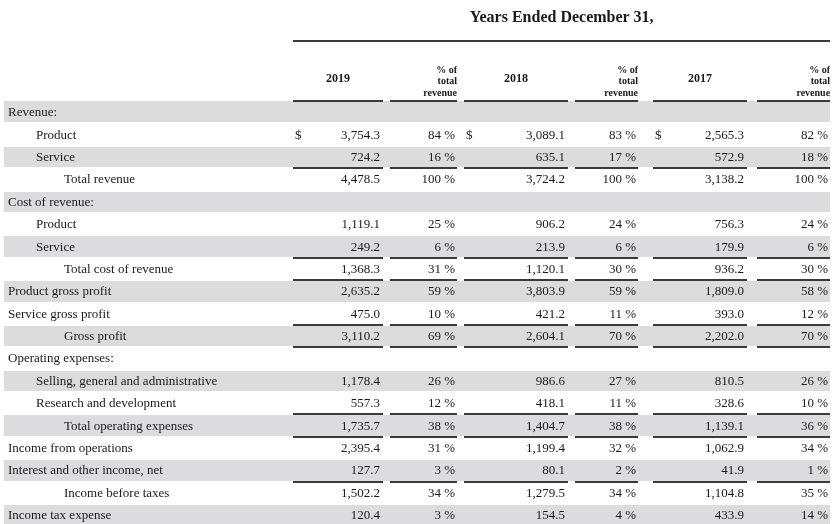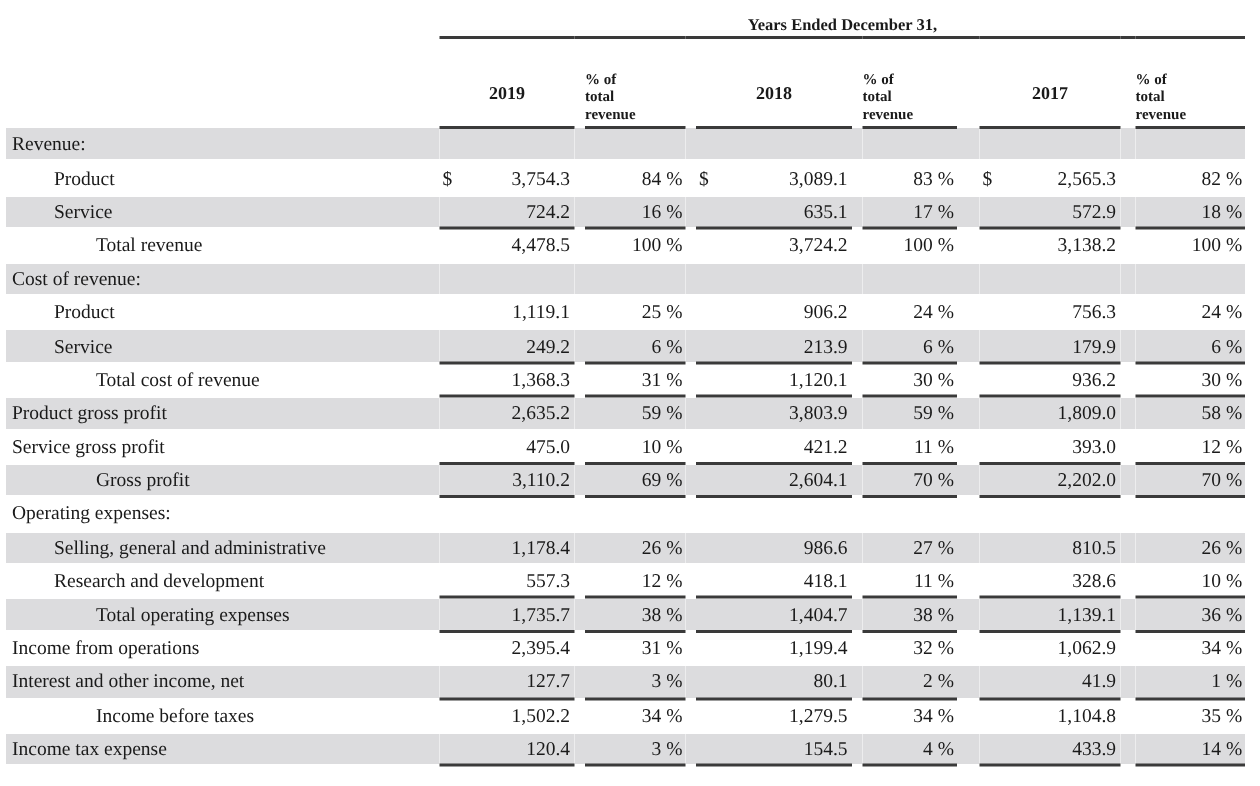--- a/index.html
+++ b/index.html
@@ -24,39 +24,39 @@
   td{
     padding:0;
     vertical-align:middle;
     font-size:13px;
     overflow:hidden;
     white-space:nowrap;
   }
   
   td.title-cell{
     font-weight:bold;
-    font-size:11px;
+    font-size:16px;
     text-align:center;
     vertical-align:bottom;
     height:15px;
     border-bottom:2px solid var(--rule);
-    padding-bottom:1px;
+    padding-bottom:14px;
   }
   tr.hdr-b td{height:44px;vertical-align:bottom;}
   td.yr{
     font-weight:bold;
     font-size:12px;
     text-align:center;
     border-bottom:2px solid var(--rule);
     padding-bottom:14px;
   }
   td.pct-h{
     font-weight:bold;
     font-size:10px;
-    text-align:left;
+    text-align:right;
     border-bottom:2px solid var(--rule);
     padding-bottom:2px;
     line-height:11.5px;
   }
   
   tbody td{
     height:20.4px;
     border-bottom:2px solid transparent;
   }
   tr.shaded td{background:var(--shade);}

